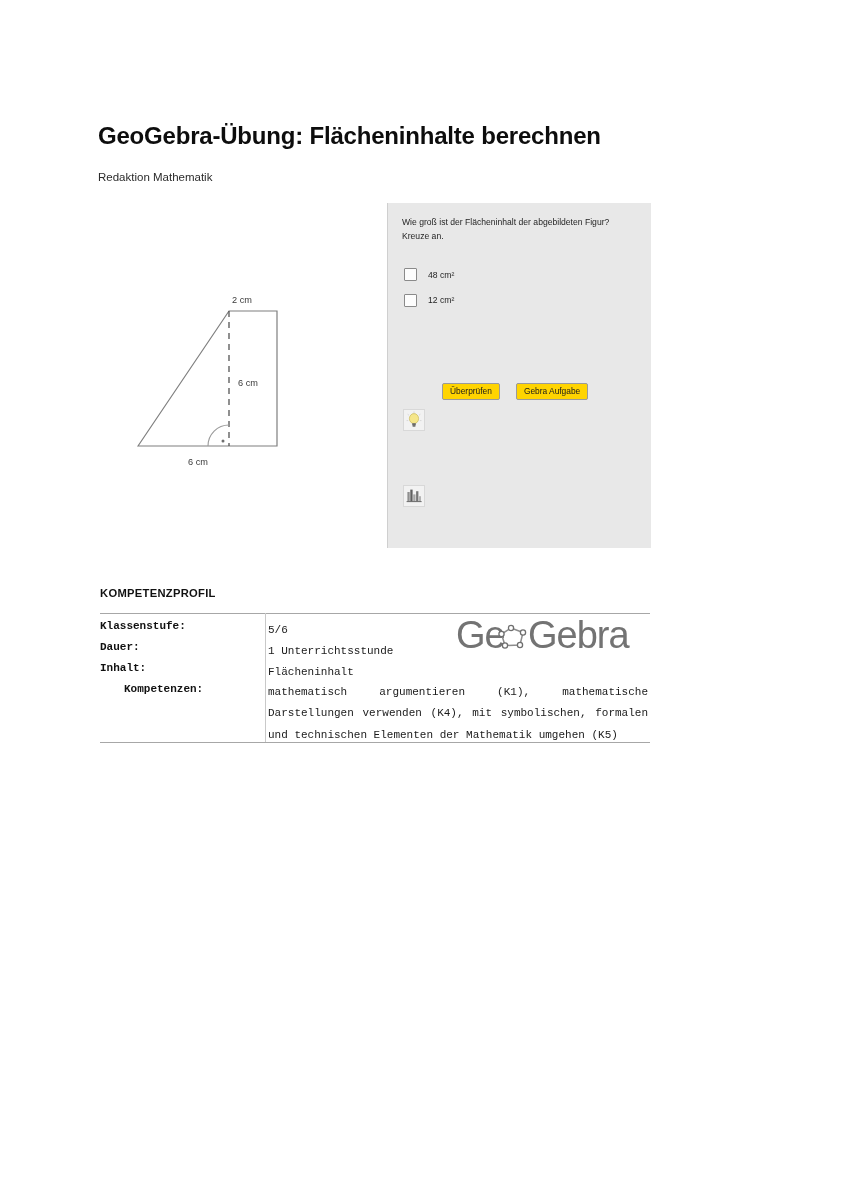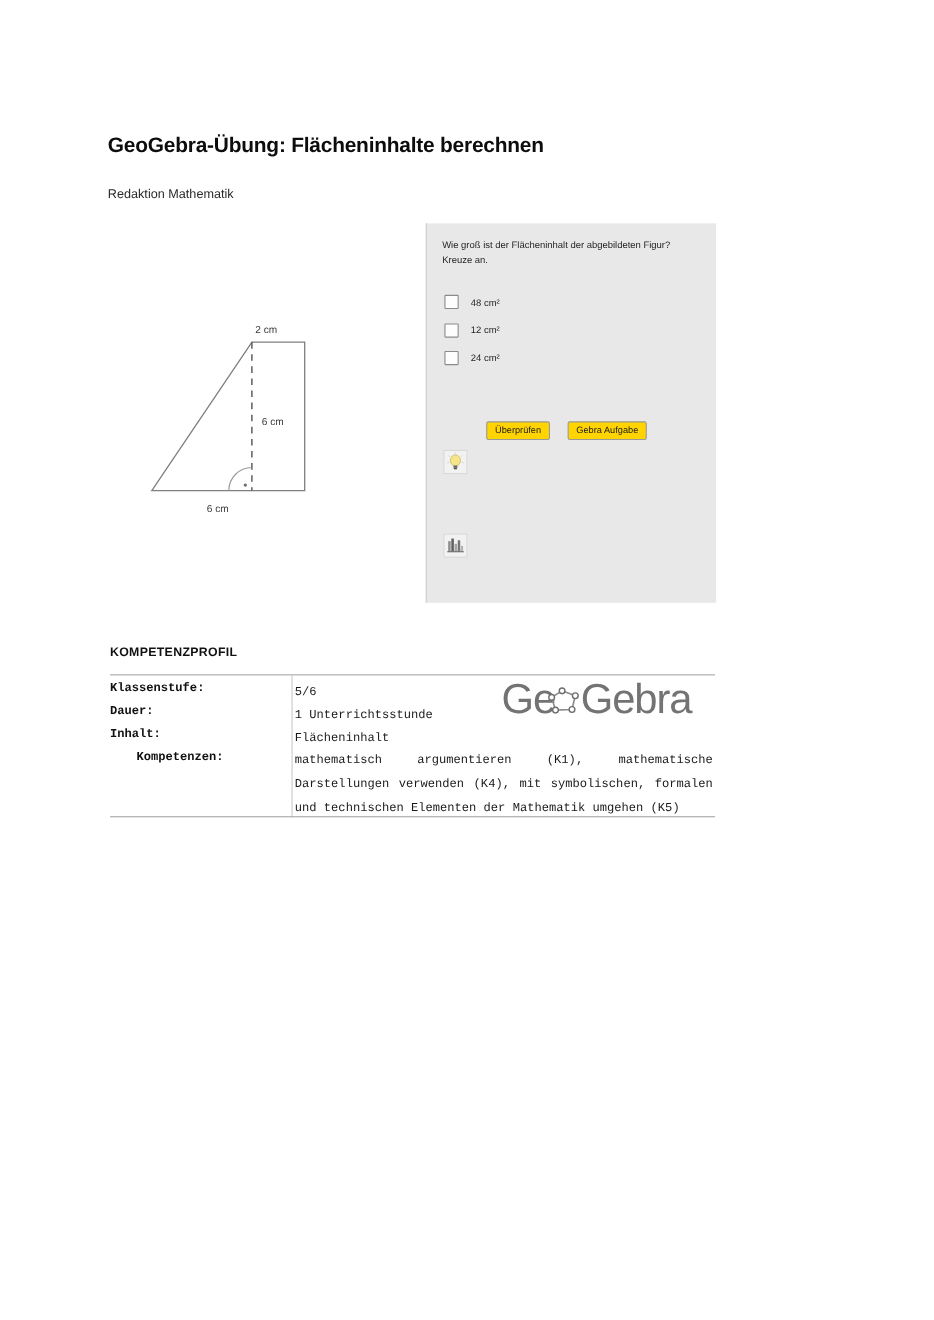--- a/index.html
+++ b/index.html
@@ -21,21 +21,21 @@
     left: 0; top: 0;
     width: 849px;
     height: 1200px;
   }
 
   
   .doc-title {
     position: absolute;
     left: 98px;
     top: 122px;
-    font-size: 19px;
+    font-size: 24px;
     font-weight: bold;
     letter-spacing: -0.2px;
     color: #0d0d0d;
     white-space: nowrap;
   }
   .doc-subtitle {
     position: absolute;
     left: 98px;
     top: 171px;
     font-size: 11.5px;
@@ -243,24 +243,20 @@
       <div class="quiz-question">Wie groß ist der Flächeninhalt der abgebildeten Figur? Kreuze an.</div>
 
       <div class="options">
         <div class="option-row">
           <span class="checkbox"></span>
           <span class="option-label">48 cm²</span>
         </div>
         <div class="option-row">
           <span class="checkbox"></span>
           <span class="option-label">12 cm²</span>
-        </div>
-        <div class="option-row">
-          <span class="checkbox"></span>
-          <span class="option-label">24 cm²</span>
         </div>
       </div>
 
       <div class="btn-row">
         <button class="gg-button">Überprüfen</button>
         <button class="gg-button">Gebra Aufgabe</button>
       </div>
 
       <div class="tool-icon icon-hint">
         <svg width="20" height="20" viewBox="0 0 20 20">

